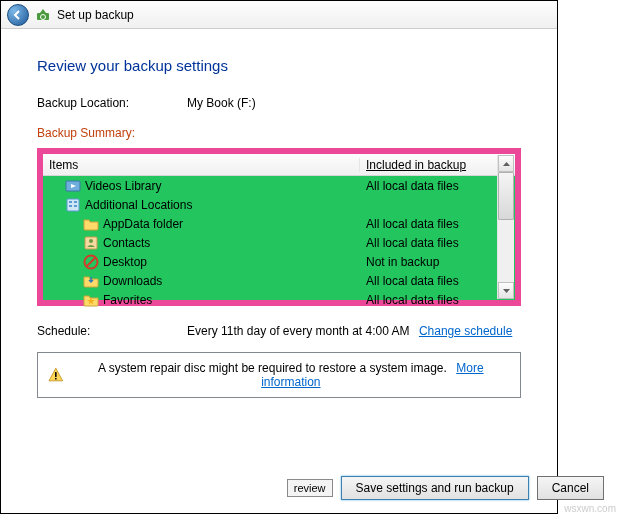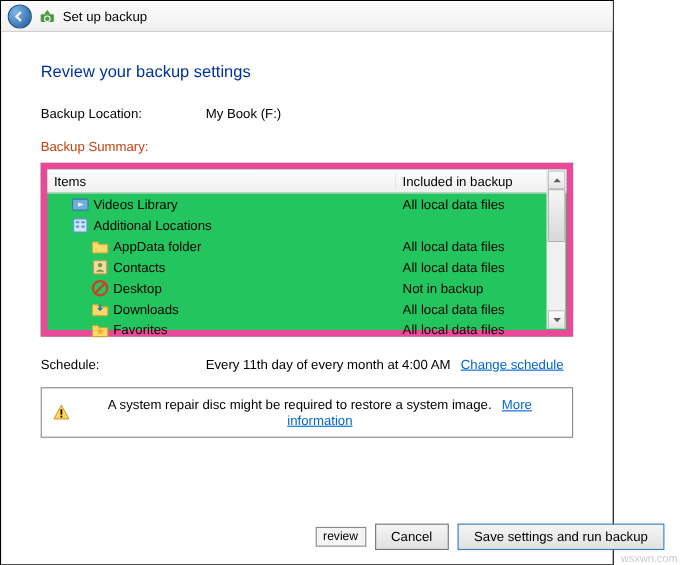--- a/index.html
+++ b/index.html
@@ -68,21 +68,21 @@
     }
     .list-header {
       display: flex;
       height: 22px;
       background: linear-gradient(#fdfdfd,#f0f0f0);
       border-bottom: 1px solid #d6d6d6;
       align-items: center;
       font-size: 12px;
     }
     .col-items { flex: 0 0 317px; padding-left: 6px; border-right:1px solid #e5e5e5; }
-    .col-included { flex: 1; padding-left: 6px; }
+    .col-included { flex: 1; padding-left: 6px; text-decoration: underline; }
     .list-body {
       overflow: hidden;
       height: 134px;
     }
     .list-row {
       display: flex;
       align-items: center;
       height: 19px;
       font-size: 12px;
     }
@@ -285,18 +285,18 @@
       </svg>
       <div>
         <span>A system repair disc might be required to restore a system image.</span>
         <span class="link">More information</span>
       </div>
     </div>
   </div>
 
   <div class="footer">
     <button class="review-btn">review</button>
+    <button class="btn btn-primary">Save settings and run backup</button>
     <button class="btn">Cancel</button>
-    <button class="btn btn-primary">Save settings and run backup</button>
   </div>
 </div>
 
 <div class="watermark">wsxwn.com</div>
 
 </body></html>

